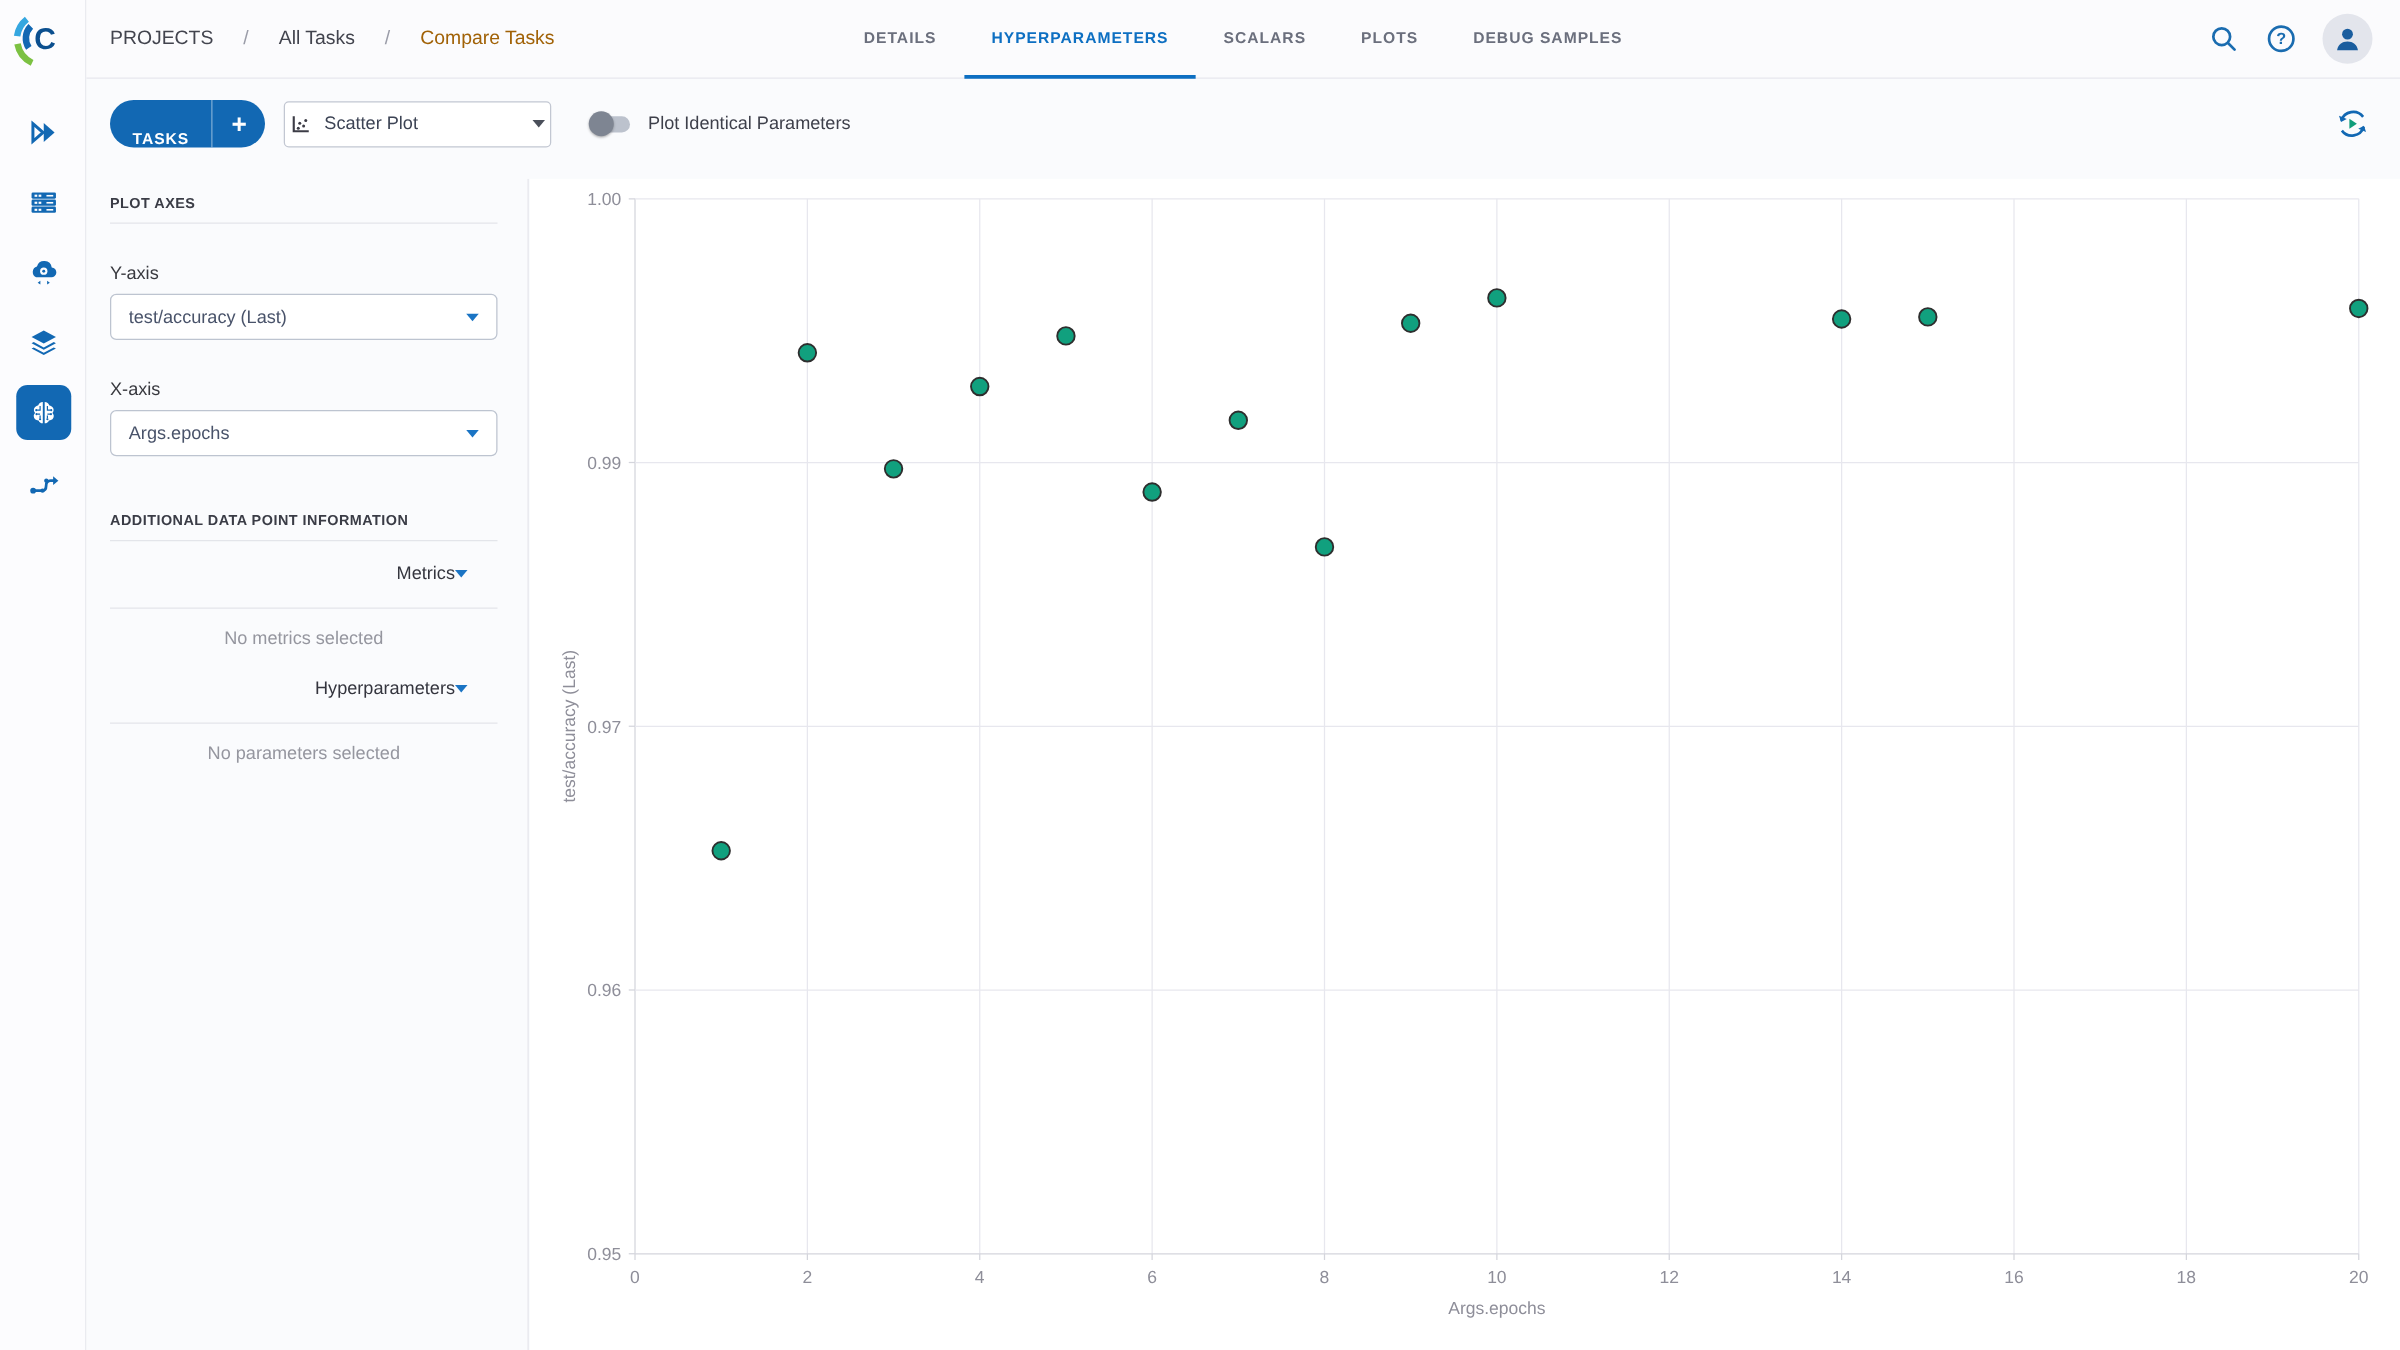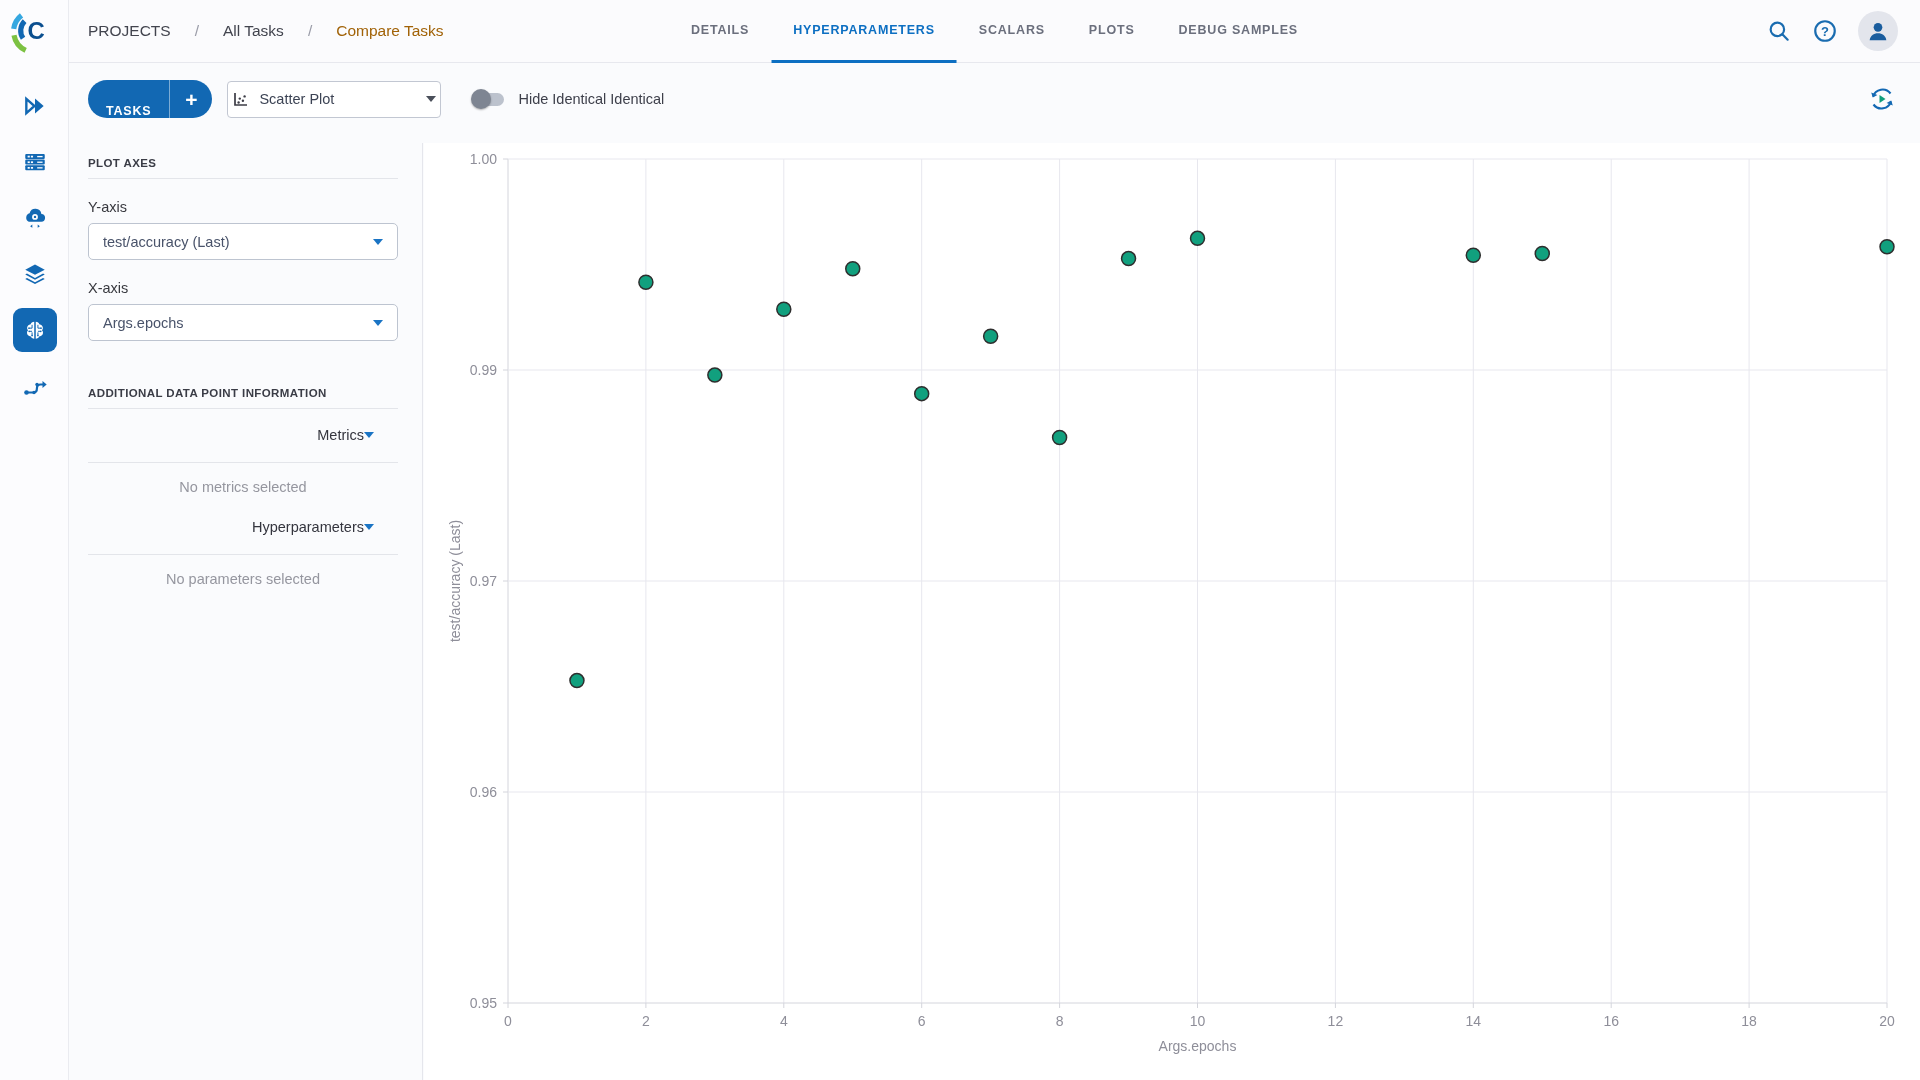--- a/index.html
+++ b/index.html
@@ -40,21 +40,21 @@
   .toggle-wrap { margin-left:33px; display:flex; align-items:center; cursor:pointer; }
   .switch { position:relative; width:30px; height:13px; border-radius:7px; background:#bcc2cd; }
   .switch .knob { position:absolute; left:-3px; top:-3.5px; width:20px; height:20px; border-radius:50%; background:#7e8592; box-shadow:0 1px 2px rgba(0,0,0,.3); }
   .toggle-label { margin-left:14px; font-size:14.5px; color:#3d3f4a; }
   .refresh { margin-left:auto; width:28px; height:28px; cursor:pointer; }
 
   
   .panel { position:absolute; left:69px; top:143px; width:354px; bottom:0; background:#fafbfd; border-right:1px solid #e5e6ec; padding:8px 24px 0 19px; }
   .sec-title { font-size:11.5px; font-weight:bold; letter-spacing:.4px; color:#3a3c46; padding-top:6px; }
   .hr { height:1px; background:#e3e5ea; margin-top:9px; }
-  .fld-label { font-size:14.5px; color:#38393f; margin-top:20px; }
+  .fld-label { font-size:14.5px; color:#38393f; margin-top:32px; }
   .fld { margin-top:8px; height:37px; border:1px solid #bdc4d0; border-radius:5px; background:#fff; display:flex; align-items:center; padding:0 14px; cursor:pointer; }
   .fld .txt { font-size:14.5px; color:#49536a; }
   .fld .caret { border-top-color:#1a74c4; }
   .gap { height:40px; }
   .collapse-row { display:flex; align-items:center; justify-content:flex-end; padding:18px 24px 10px 0; cursor:pointer; }
   .collapse-row .txt { font-size:14.5px; color:#34353e; }
   .collapse-row .caret { border-top-color:#1a74c4; margin-left:0; }
   .empty { text-align:center; font-size:14.5px; color:#95969f; padding:16px 0 6px 0; }
 
   
@@ -196,21 +196,21 @@
             <circle cx="12.6" cy="5.4" r="1.2"></circle>
         </g>
       </svg>
       <span class="txt">Scatter Plot</span>
       <span class="caret"></span>
     </div>
     <div class="toggle-wrap">
       <div class="switch">
           <div class="knob"></div>
         </div>
-      <span class="toggle-label">Hide Identical Identical</span>
+      <span class="toggle-label">Plot Identical Parameters</span>
     </div>
     <svg class="refresh" viewBox="0 0 28 28">
       <path d="M22.5 8.5A10 10 0 0 0 5 11.5" fill="none" stroke="#1268b3" stroke-width="2.1"></path>
       <path d="M3.2 7.5l1.6 5 4.6-2.4z" fill="#1268b3"></path>
       <path d="M5.5 19.5A10 10 0 0 0 23 16.5" fill="none" stroke="#1268b3" stroke-width="2.1"></path>
       <path d="M24.8 20.5l-1.6-5-4.6 2.4z" fill="#1268b3"></path>
       <path d="M11.5 10l6 4-6 4z" fill="#0f9d7b"></path>
     </svg>
   </div>
 

